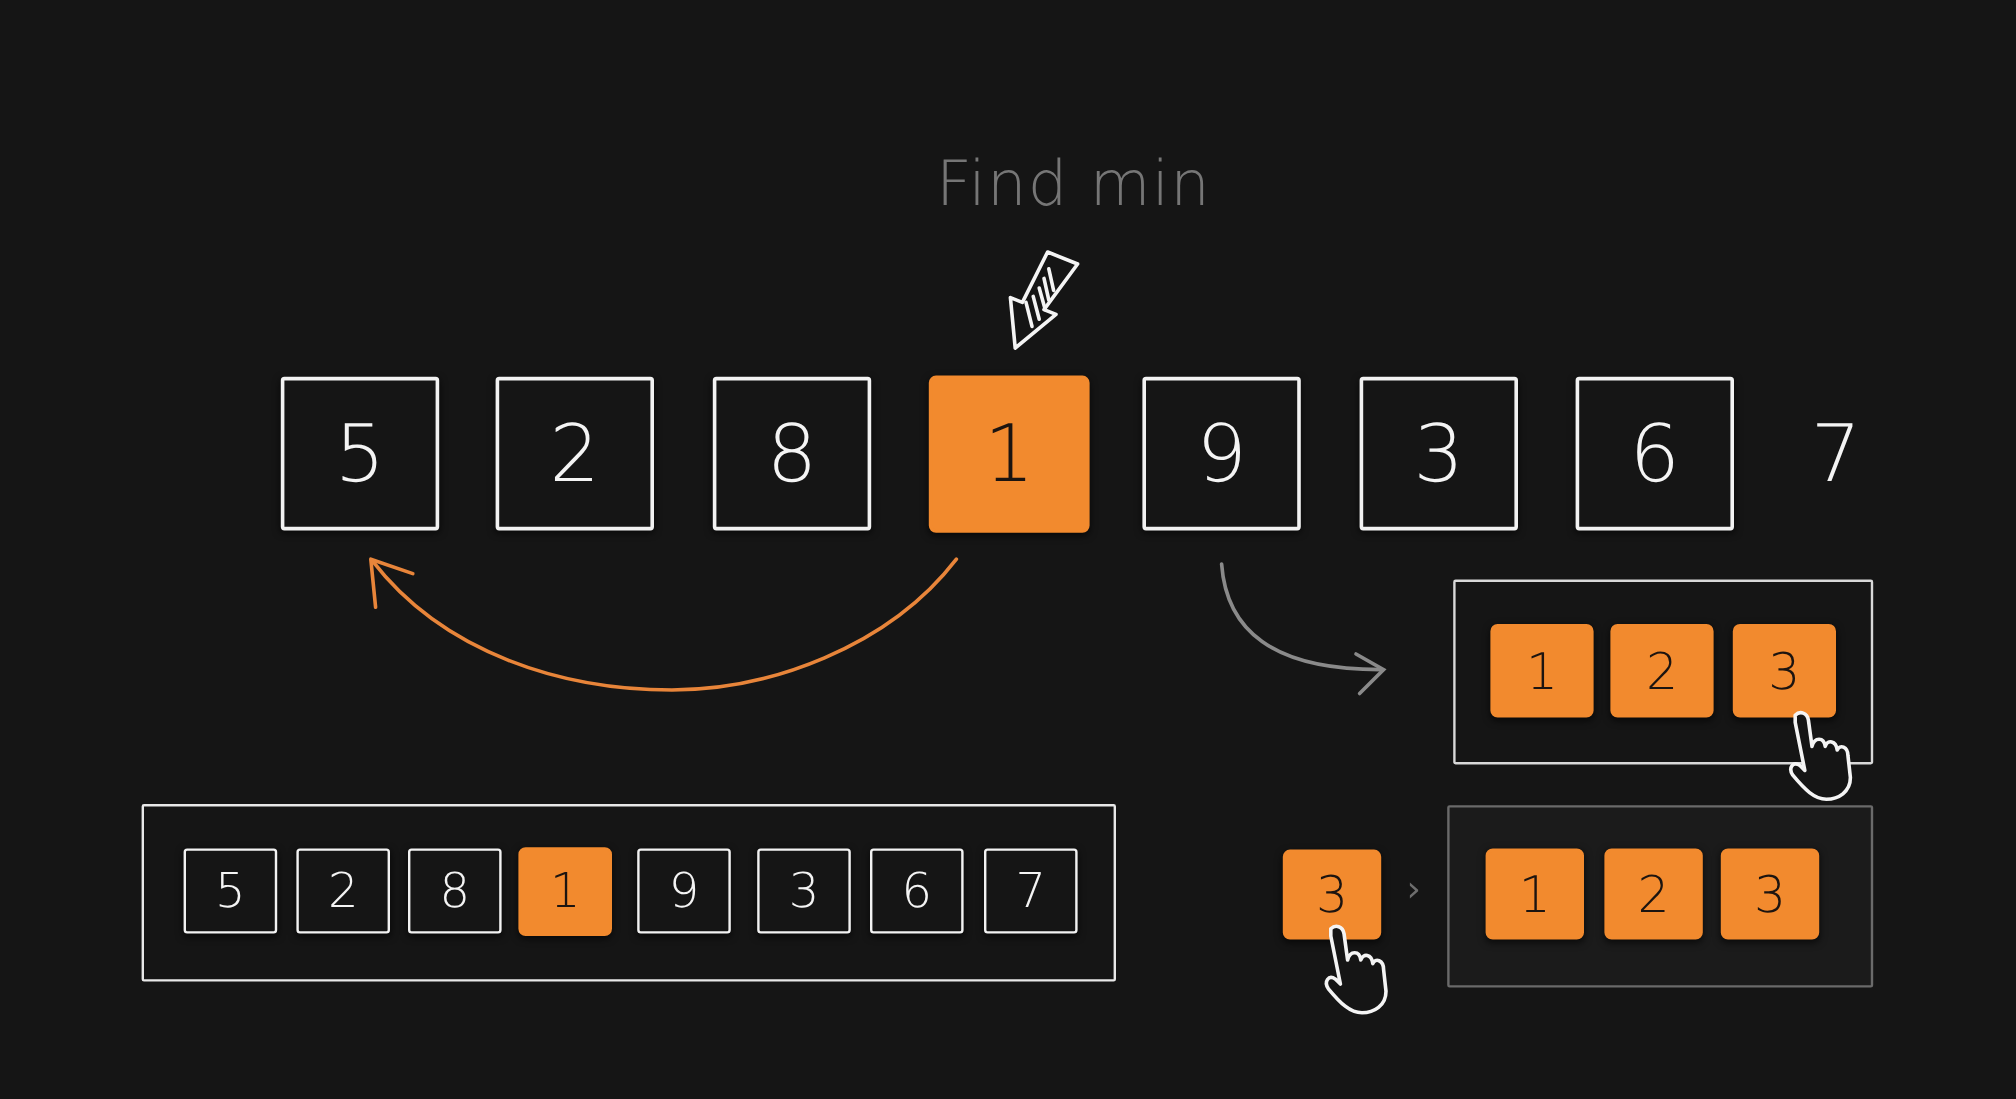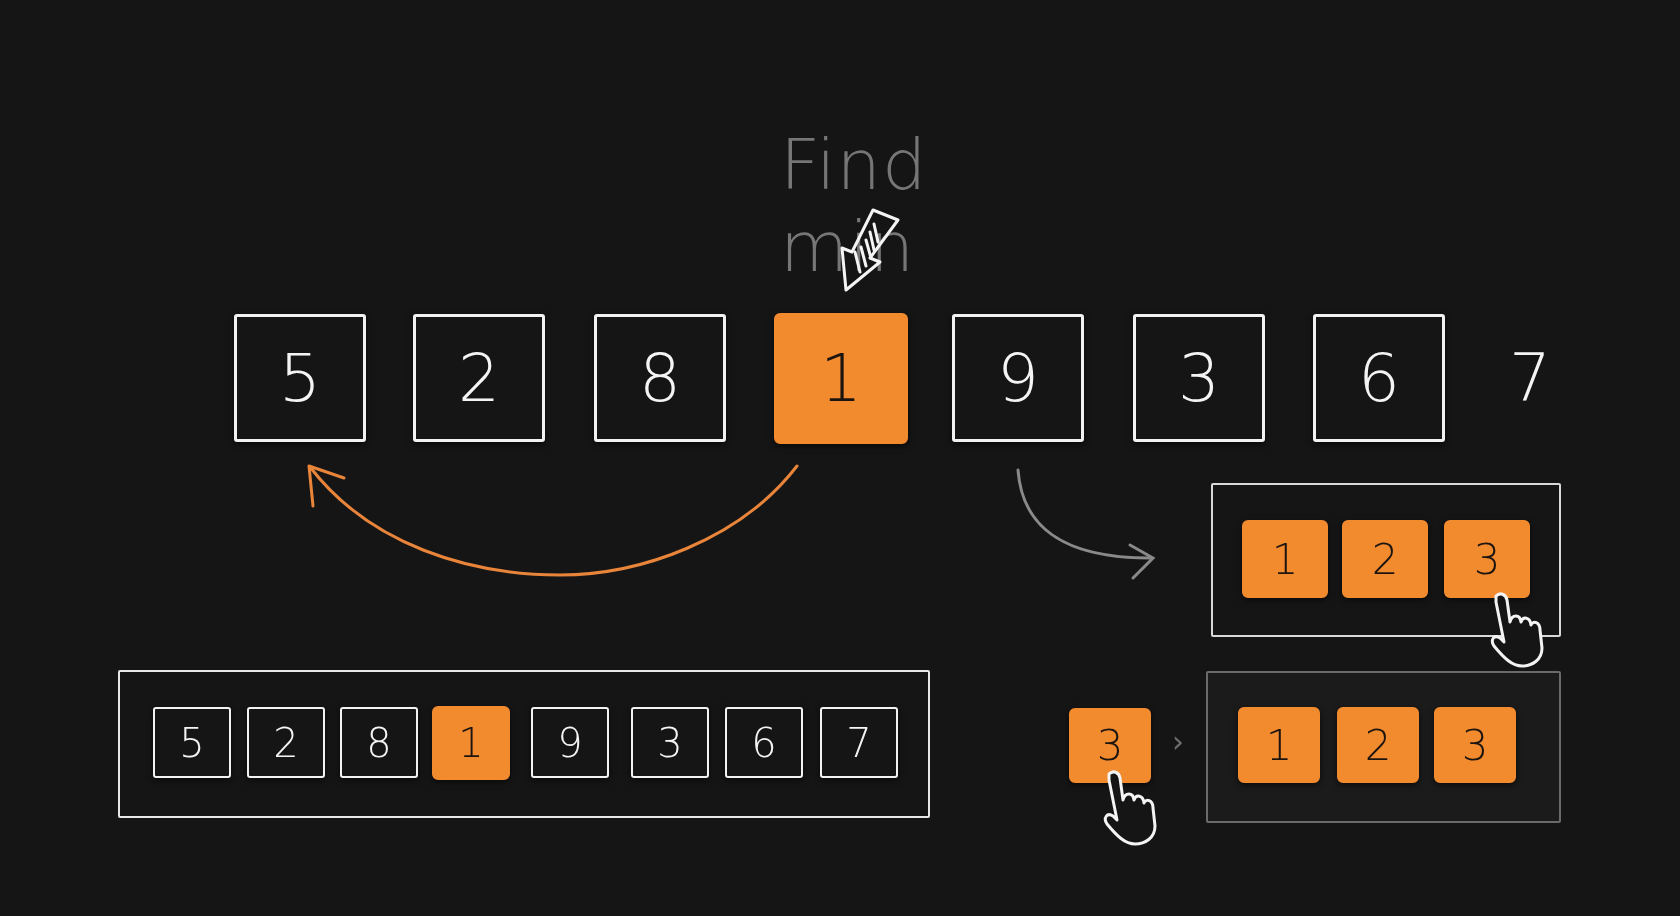--- a/index.html
+++ b/index.html
@@ -1,20 +1,20 @@
 <!DOCTYPE html>
 <html><head>
 <meta charset="utf-8">
 <style>
   * { box-sizing: border-box; margin: 0; padding: 0; }
   html, body { width: 1680px; height: 916px; background: #151515; overflow: hidden; }
   body { position: relative; font-family: "DejaVu Sans", sans-serif; }
   .title {
     position: absolute; left: 780px; top: 124px; width: 230px;
-    font-size: 70px; color: #767676; letter-spacing: 1px; font-weight: 300;
+    font-size: 52px; color: #767676; letter-spacing: 1px; font-weight: 300;
     font-family: "DejaVu Sans", sans-serif;
   }
   .cell {
     position: absolute; display: flex; align-items: center; justify-content: center;
     color: #f4f4f4; font-family: "DejaVu Sans", sans-serif; font-weight: 300;
     border: 3px solid #f2f2f2; border-radius: 3px;
     box-shadow: 0 2px 6px rgba(0,0,0,0.6);
   }
   .cell.big { width: 132px; height: 128px; top: 314px; font-size: 66px; }
   .cell.small { width: 78px; height: 71px; top: 707px; font-size: 40px; border-width: 2px; }

